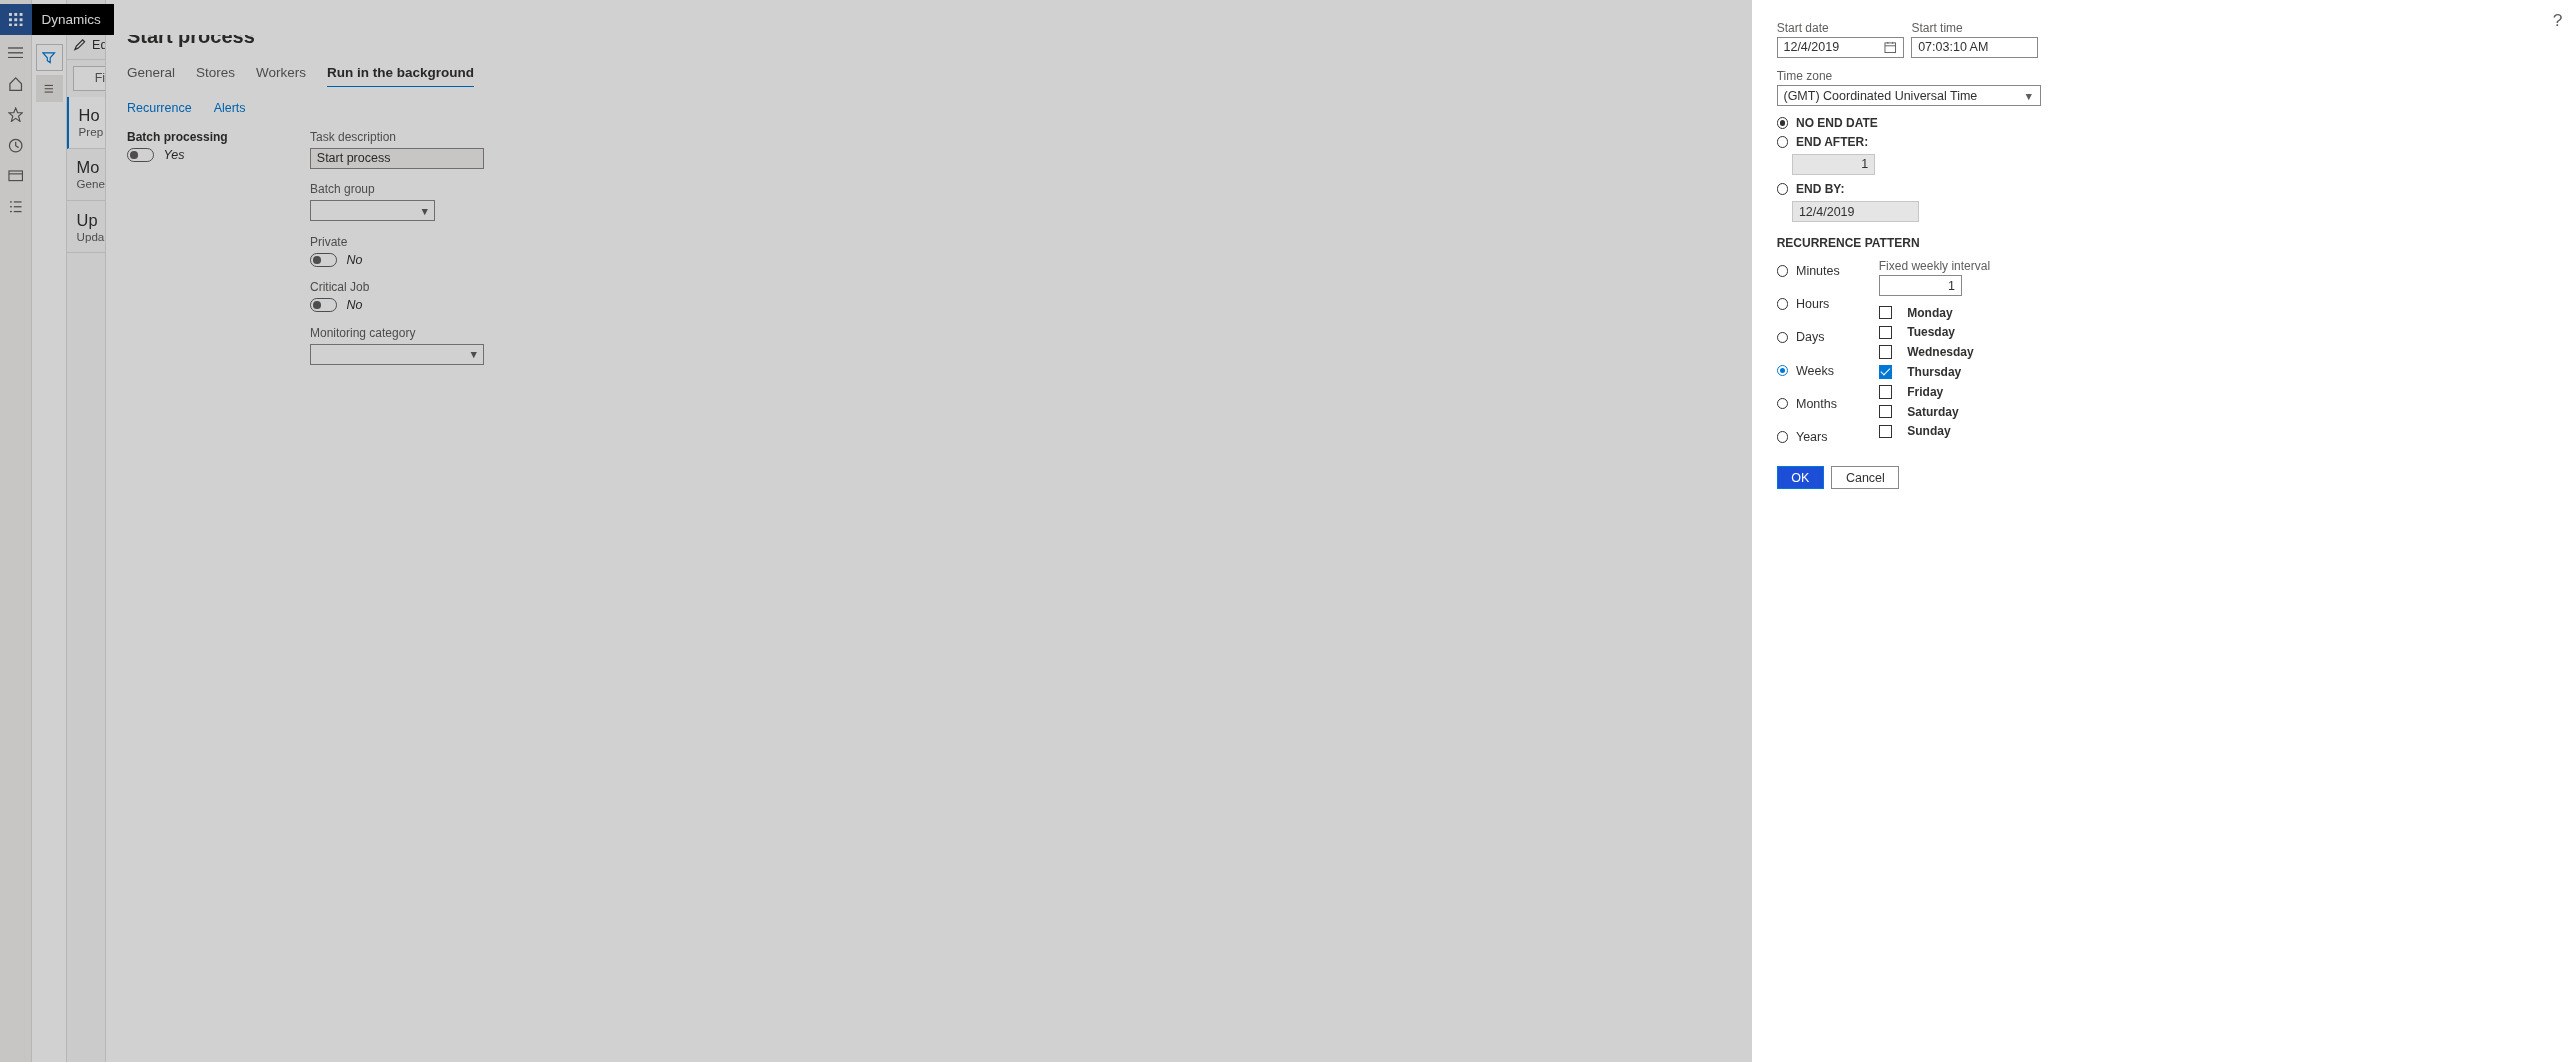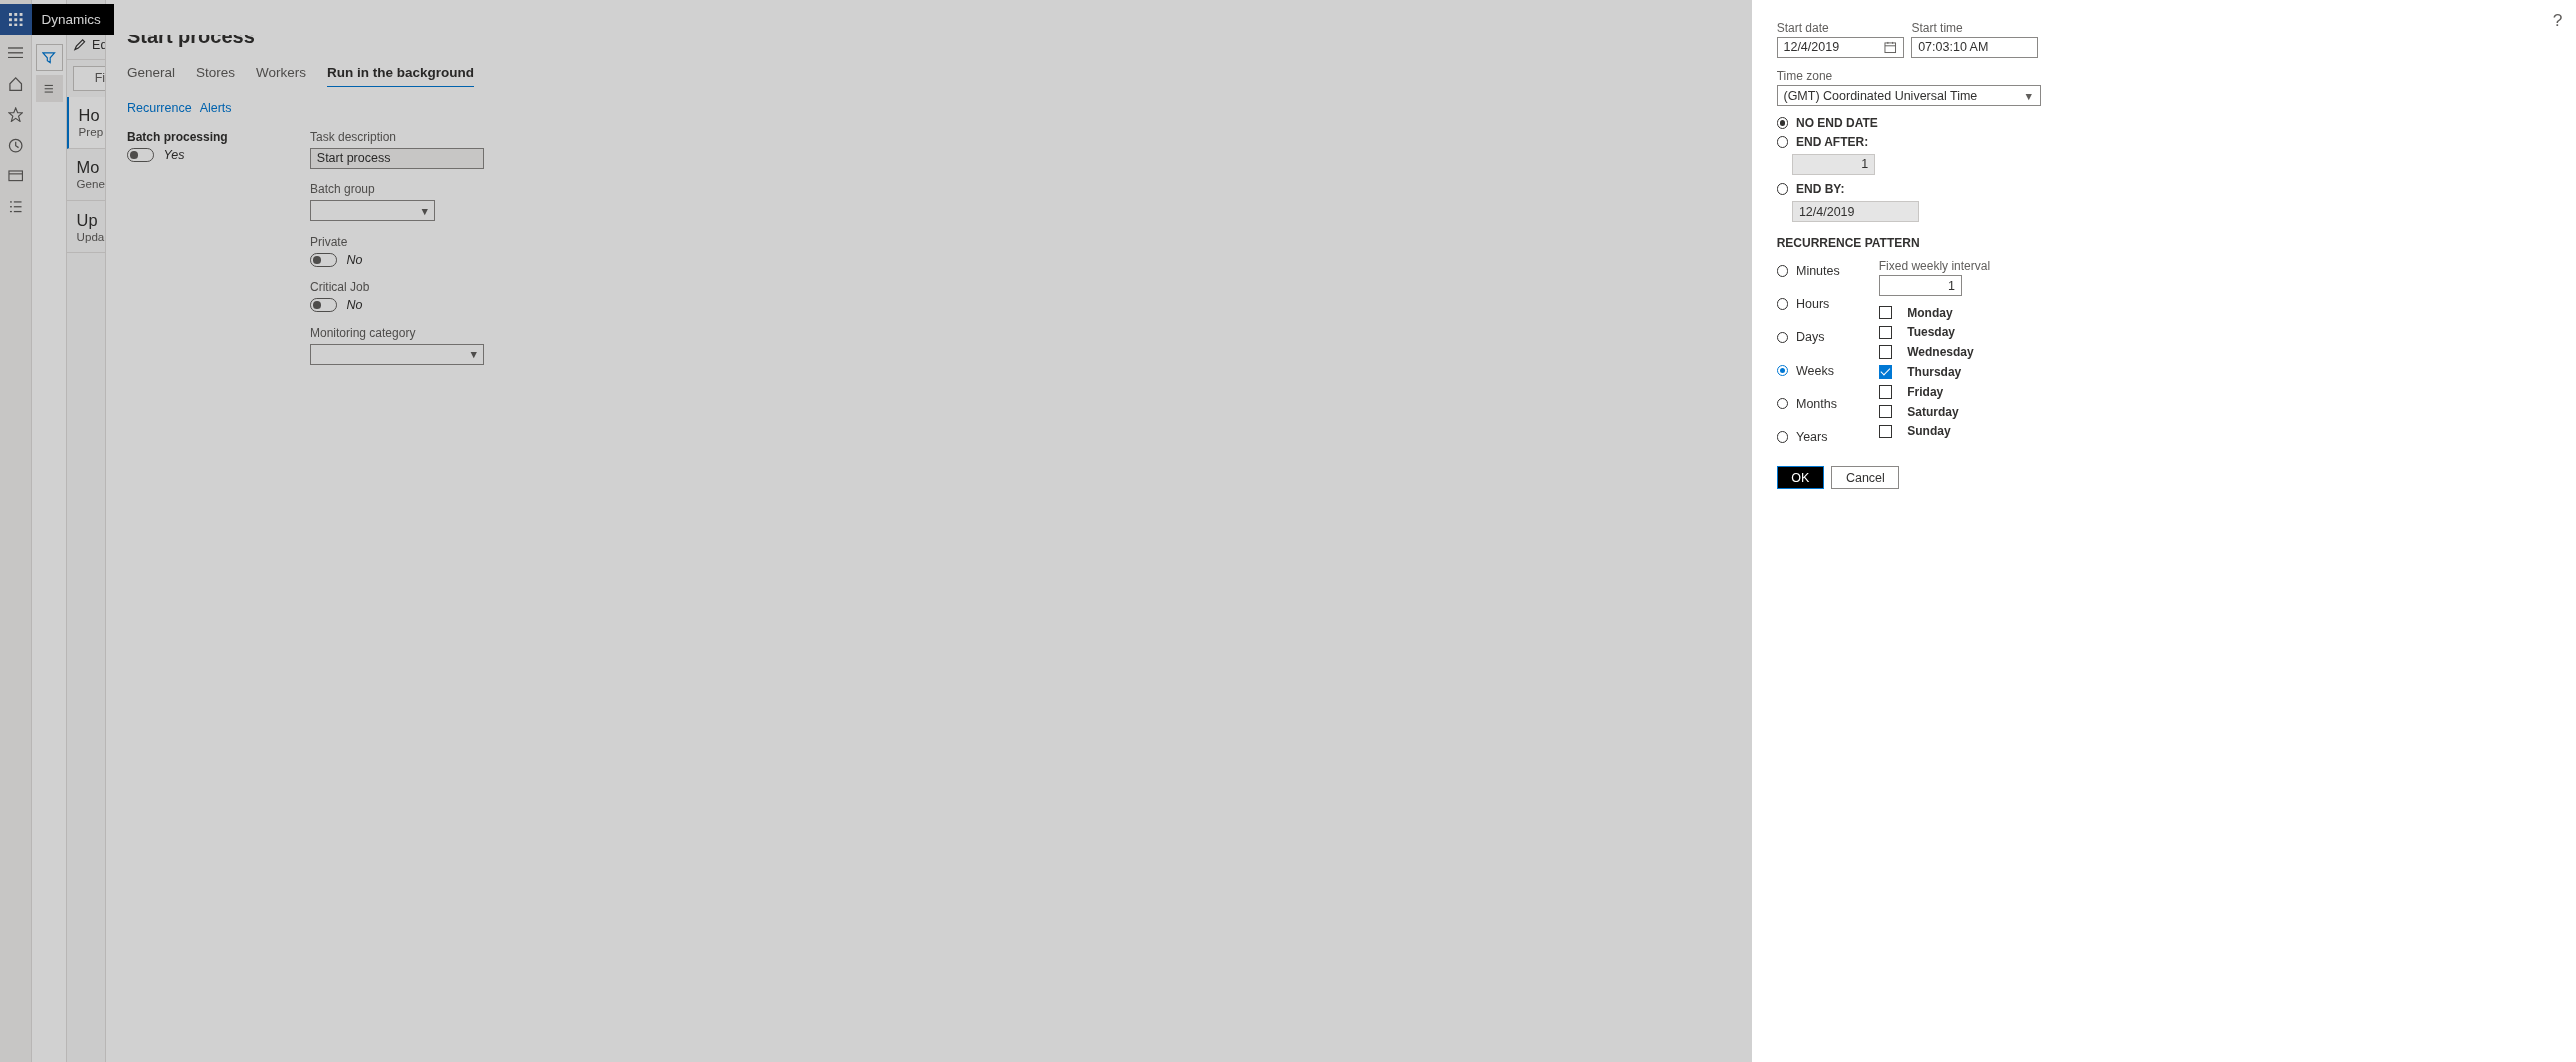--- a/index.html
+++ b/index.html
@@ -105,21 +105,21 @@
   flex:1;
   background:#fff;
   padding:25px 21px 0 21px;
   margin-top:0;
   z-index:0;
 }
 .main h1 { font-size:20px; font-weight:600; margin-bottom:17.4px; }
 .tabs { display:flex; gap:21px; border-bottom:none; margin-bottom:13.5px; }
 .tab { font-size:13.5px; color:#605e5c; padding-bottom:5.8px; cursor:pointer; }
 .tab.active { color:#323130; font-weight:600; border-bottom:1.9px solid #0078d4; }
-.subtabs { display:flex; gap:8px; margin-bottom:15.4px; }
+.subtabs { display:flex; gap:22px; margin-bottom:15.4px; }
 .subtab { font-size:12.5px; color:#0078d4; cursor:pointer; }
 
 .formrow { display:flex; align-items:flex-start; }
 .col-left { width:183px; }
 .col-right { }
 
 .lbl { font-size:12px; color:#605e5c; margin-bottom:3.9px; }
 .val-line { display:flex; align-items:center; gap:9.6px;font-style:italic; }
 
 .toggle {
@@ -217,21 +217,21 @@
   border:solid #fff; border-width:0 1.9px 1.9px 0;
   transform:rotate(45deg);
 }
 
 .btnrow { display:flex; gap:7.7px; margin-top:17.4px; }
 .btn {
   height:23px; padding:0 13.5px; font-size:12.5px;
   display:flex; align-items:center; justify-content:center;
   cursor:pointer; border:1px solid #8a8886; background:#fff;
 }
-.btn.primary { background:#000000; border-color:#0078d4; color:#fff; }
+.btn.primary { background:#1d4ed8; border-color:#0078d4; color:#fff; }
 
 svg { display:block; }
 </style>
 </head>
 <body>
 
 <div class="root">
 
   <div class="brandbar">
     <div class="brand-waffle">

